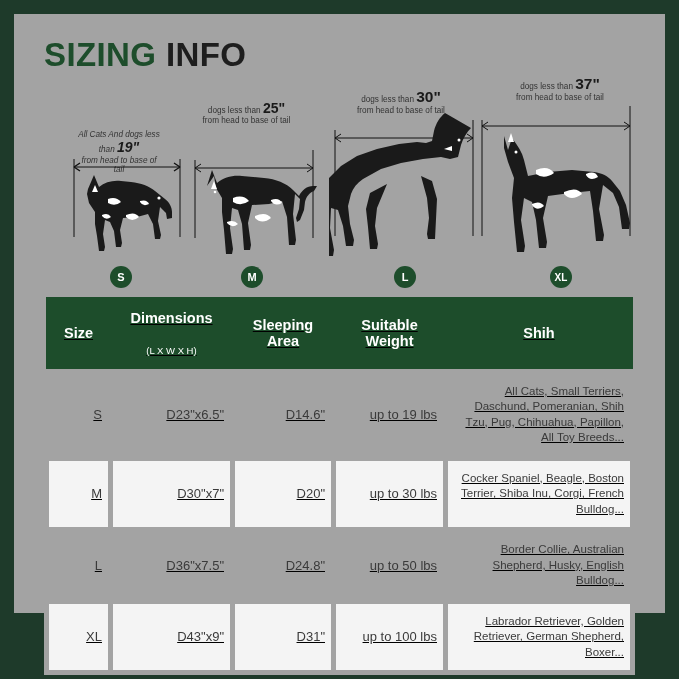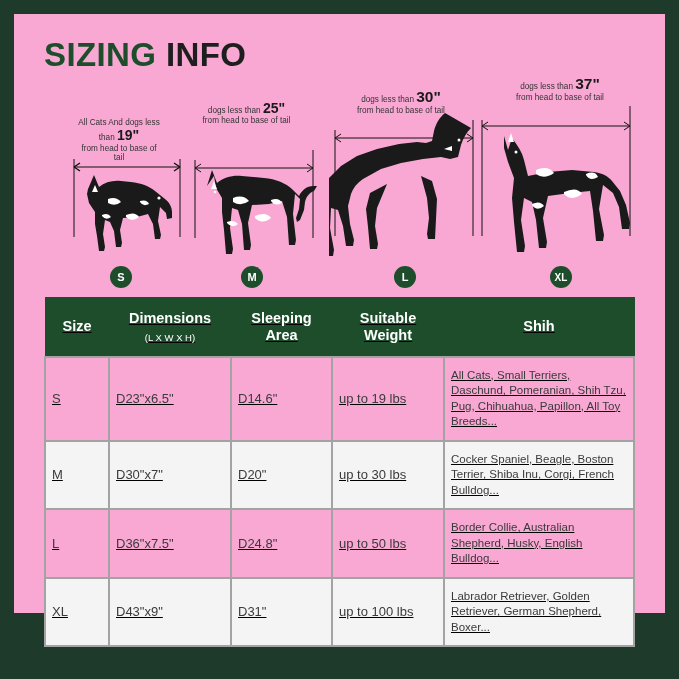--- a/index.html
+++ b/index.html
@@ -12,21 +12,21 @@
     background: #1e3a2a;
     font-family: "Liberation Sans", sans-serif;
     overflow: hidden;
   }
   .frame {
     position: absolute;
     left: 14px;
     top: 14px;
     width: 651px;
     height: 599px;
-    background: #f9a8d4;
+    background: #a3a3a3;
     box-sizing: border-box;
   }
   .inner {
     position: relative;
     width: 100%;
     height: 100%;
     padding: 0 30px;
     box-sizing: border-box;
   }
 
@@ -103,25 +103,25 @@
     font-weight: bold;
     padding: 12px 4px;
     text-align: center;
     line-height: 1.15;
     border: 1px solid #1d4d2b;
   }
   thead th .sub {
     display: block;
     font-size: 9.5px;
     font-weight: normal;
-    margin-top: 6px;
+    margin-top: 19px;
   }
   tbody td {
-    border: 2px solid #a3a3a3;
-    text-align: left;
+    border: 5px solid #a3a3a3;
+    text-align: right;
     color: #3a3a3a;
     font-size: 13px;
     padding: 10px 6px;
     line-height: 1.35;
     vertical-align: middle;
   }
   tbody tr.alt td {
     background: #f4f4f4;
   }
   tbody td.breed {
@@ -138,21 +138,21 @@
 <div class="frame">
   <div class="inner">
 
     <div class="title">
       <span class="green">SIZING</span>
       <span>INFO</span>
     </div>
 
     <div class="dogs">
 
-      <div class="calloutbox" style="left:32px; top:38px; width:86px;">
+      <div class="calloutbox" style="left:32px; top:50px; width:86px;font-style:italic;">
         <span>All Cats And dogs less than</span>
         <span class="inches">19"</span><br>
         <span>from head to base of tail</span>
       </div>
       <div class="dogfig" style="left:22px; bottom:34px;">
         <svg width="122" height="120" viewBox="0 0 122 120">
           <g stroke="#111" stroke-width="1.4" fill="none">
             <path d="M8 18 L8 96 M114 18 L114 96" stroke-width="1"></path>
             <path d="M8 26 L114 26" stroke-width="1"></path>
             <path d="M8 26 l6 -4 M8 26 l6 4 M114 26 l-6 -4 M114 26 l-6 4"></path>

